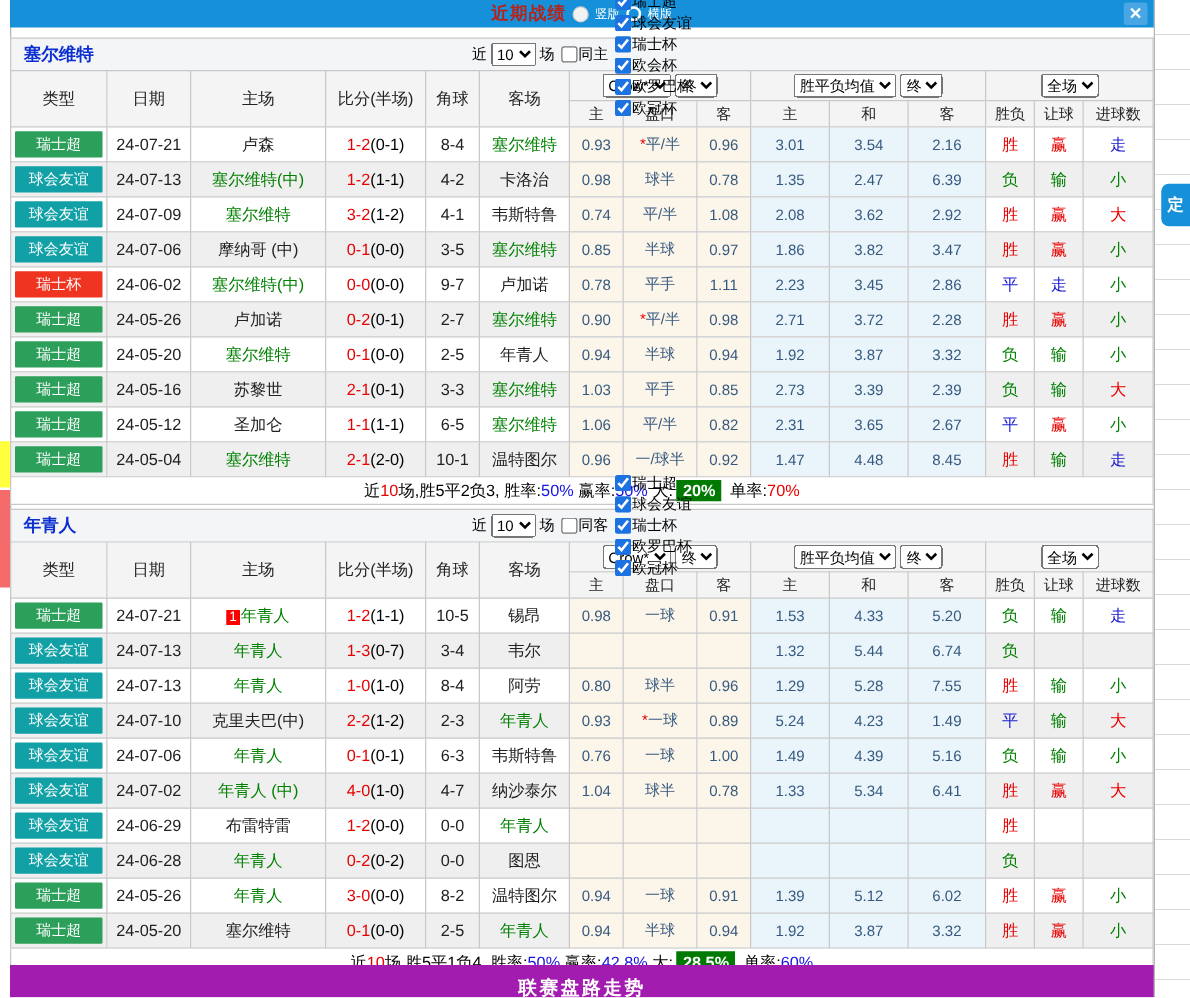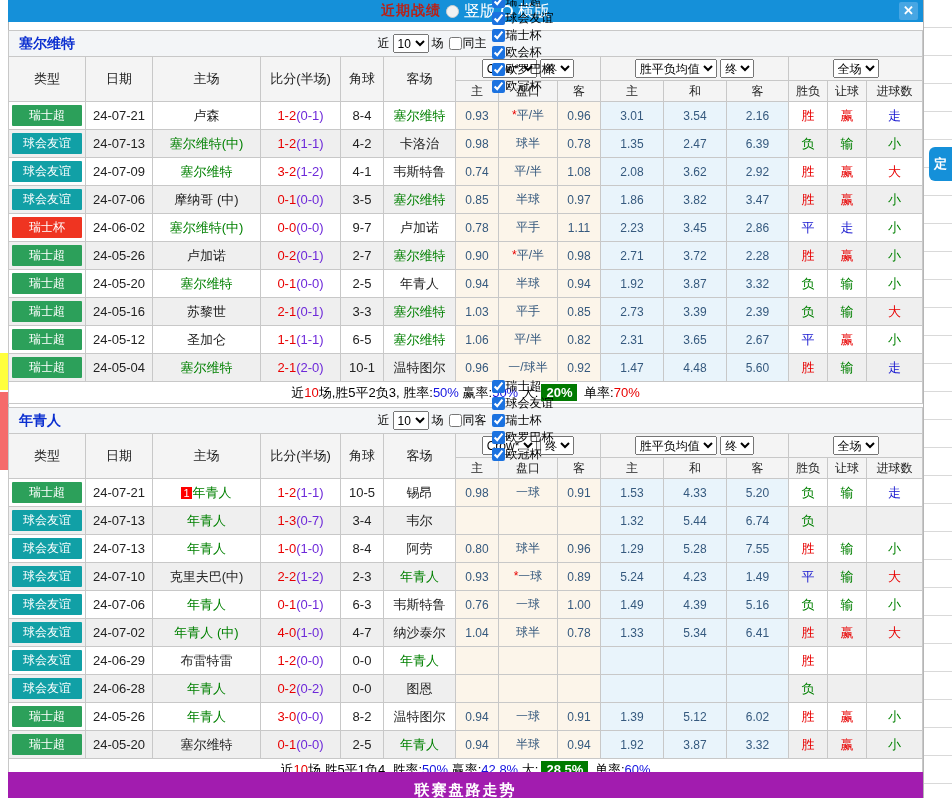--- a/index.html
+++ b/index.html
@@ -15,21 +15,21 @@
     border-radius:6px 0 0 6px;display:flex;align-items:center;justify-content:center;font-size:13px;font-weight:bold;cursor:pointer;}
 
   .panel{position:absolute;left:8px;top:0;width:915px;height:798px;}
 
   
   .titlebar{height:22px;background:#1590D9;position:relative;display:flex;align-items:center;justify-content:center;gap:5px;}
   .titlebar .title{color:#B6231A;font-weight:bold;font-size:14px;letter-spacing:1px;}
   .radio{display:inline-block;border-radius:50%;}
   .radio.sel{width:11px;height:11px;background:#f2f2f2;border:1px solid #cfcfcf;}
   .radio.unsel{width:8px;height:8px;border:2px solid #fff;background:transparent;}
-  .radio-label{color:#fff;font-size:16px;text-align:right;}
+  .radio-label{color:#fff;font-size:10px;text-align:right;}
   .close-btn{position:absolute;right:5px;top:2px;width:19px;height:18px;background:#47A6E3;color:#fff;
     font-size:13px;font-weight:bold;text-align:center;line-height:18px;border-radius:2px;cursor:pointer;}
   .gap8{height:8px;}
   .gap3{height:3px;}
 
   
   .section-bar{height:25px;background:#F3F5F7;border:1px solid #c8c8c8;border-bottom:none;
     display:flex;align-items:center;position:relative;}
   .team-title{position:absolute;left:10px;color:#0B2FD0;font-weight:bold;font-size:14px;}
   .filters{margin:0 auto;display:flex;align-items:center;font-size:12px;color:#000;}
@@ -49,21 +49,21 @@
   tr.even td{background:#EFEFEF;}
   td.cream{background:#FCF5EA !important;}
   td.lblue{background:#E9F4FB !important;}
   .odds{color:#35597E;font-size:12px;}
   .badge{margin:2px 3px;height:21px;line-height:21px;color:#fff;font-size:12px;border-radius:1px;}
   .lg-green{background:#2CA05A;}
   .lg-teal{background:#11A0A6;}
   .lg-red{background:#EF3421;}
   .team-green{color:#008000;}
   .ft{color:#E80000;}
-  .ht{color:#6d28d9;}
+  .ht{color:#000000;}
   .star{color:#E80000;}
   .badge1{background:#FF0000;color:#fff;font-size:11px;padding:0 2px;margin-right:1px;}
   .res-r{color:#E80000;}
   .res-g{color:#008000;}
   .res-b{color:#1717CF;}
 
   
   .summary{height:21px;border:1px solid #c8c8c8;border-top:none;display:flex;align-items:center;
     justify-content:center;font-size:13px;background:#fff;}
   .summary span{white-space:pre;}
@@ -369,21 +369,21 @@
               <td>24-05-04</td>
               <td class="team-green">塞尔维特</td>
               <td><span class="ft">2-1</span><span class="ht">(2-0)</span></td>
               <td>10-1</td>
               <td class="">温特图尔</td>
               <td class="cream odds">0.96</td>
               <td class="cream odds">一/球半</td>
               <td class="cream odds">0.92</td>
               <td class="lblue odds">1.47</td>
               <td class="lblue odds">4.48</td>
-              <td class="lblue odds">5.60</td>
+              <td class="lblue odds">8.45</td>
               <td class="res-r">胜</td>
               <td class="res-g">输</td>
               <td class="res-b">走</td>
             </tr>
           </tbody>
       </table>
       <div class="summary">
           <span class="seg-k">近</span>
           <span class="seg-r">10</span>
           <span class="seg-k">场,胜5平2负3, </span>

